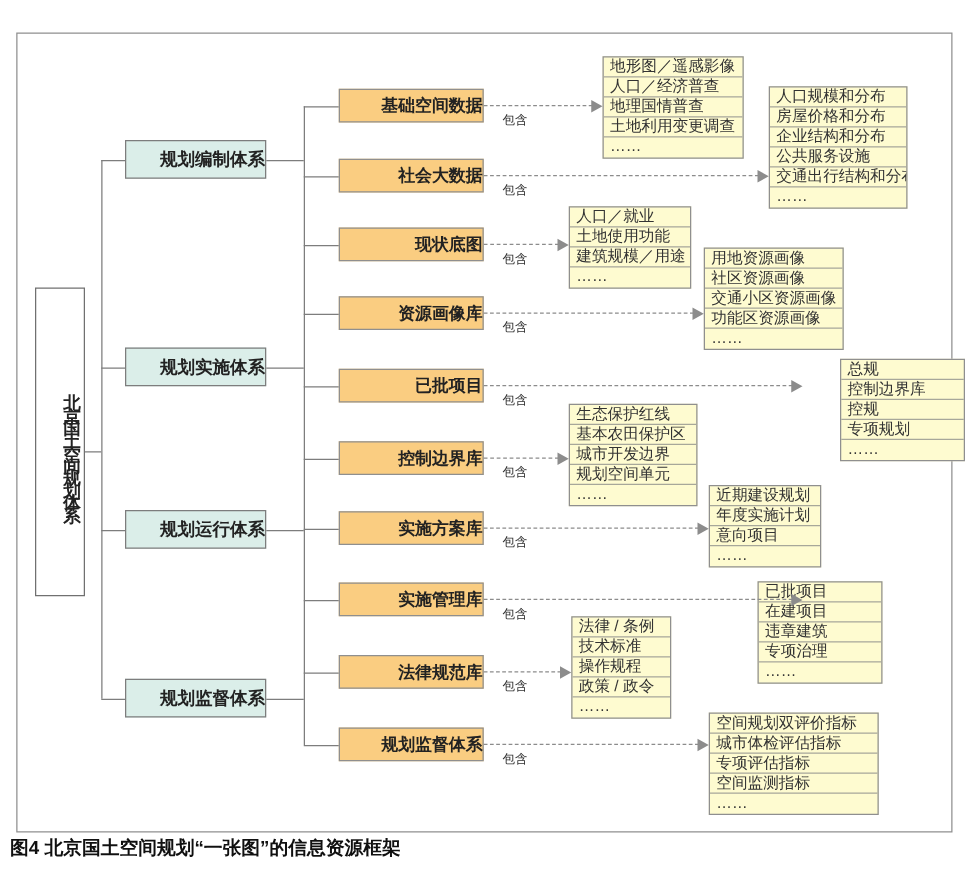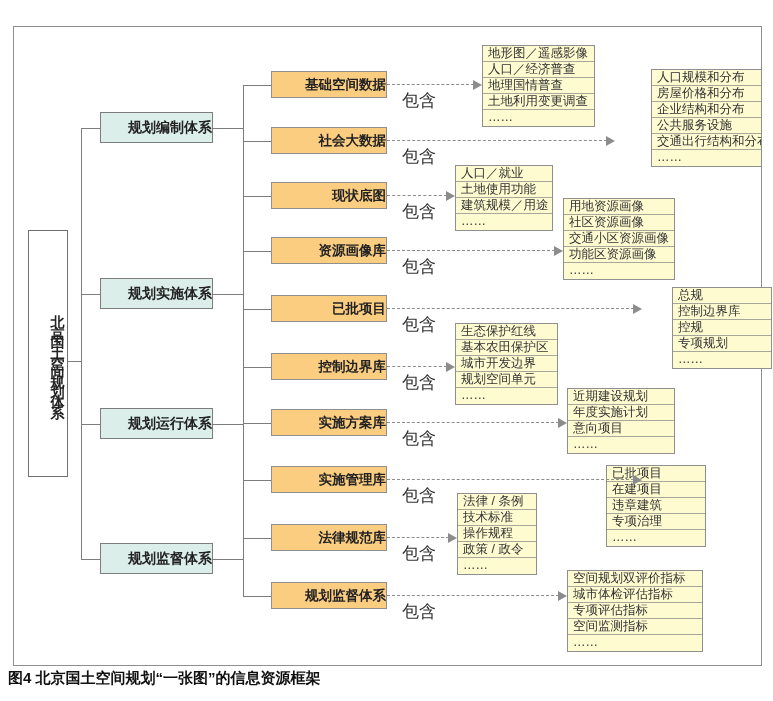--- a/index.html
+++ b/index.html
@@ -14,21 +14,21 @@
   .leaf{position:absolute;box-sizing:border-box;background:#fefbd0;border:1px solid #8f8f8f;}
   .leaf-row{box-sizing:border-box;height:16px;line-height:15px;padding-left:5px;font-size:12.5px;
             border-bottom:1px solid #a7a79a;color:#333;white-space:nowrap;overflow:hidden;}
   .leaf-row:last-child{border-bottom:none;}
   .hline{position:absolute;height:1px;background:#7d7d7d;}
   .vline{position:absolute;width:1px;background:#7d7d7d;}
   .arrow{position:absolute;height:0;}
   .arrow .dash{position:absolute;left:0;right:8px;top:-1px;border-top:1px dashed #8c8c8c;}
   .arrow .head{position:absolute;right:0;top:-5px;width:0;height:0;
                border-left:9px solid #8c8c8c;border-top:5px solid transparent;border-bottom:5px solid transparent;}
-  .contains{position:absolute;font-size:17px;color:#2f2f2f;}
+  .contains{position:absolute;font-size:10px;color:#2f2f2f;}
   .caption{position:absolute;left:8px;top:669px;font-size:15px;font-weight:bold;color:#101010;}
 </style>
 </head>
 <body>
 
 <div class="canvas">
   <div class="frame"></div>
 
   <div class="box root">
     <span>北京国土空间规划体系</span>
@@ -78,21 +78,21 @@
       <span>规划监督体系</span>
     </div>
 
   <div class="leaf" style="left:482px;top:45px;width:113px">
     <div class="leaf-row">地形图／遥感影像</div>
     <div class="leaf-row">人口／经济普查</div>
     <div class="leaf-row">地理国情普查</div>
     <div class="leaf-row">土地利用变更调查</div>
     <div class="leaf-row">……</div>
   </div>
-  <div class="leaf" style="left:651px;top:69px;width:111px">
+  <div class="leaf" style="left:615px;top:69px;width:111px">
     <div class="leaf-row">人口规模和分布</div>
     <div class="leaf-row">房屋价格和分布</div>
     <div class="leaf-row">企业结构和分布</div>
     <div class="leaf-row">公共服务设施</div>
     <div class="leaf-row">交通出行结构和分布</div>
     <div class="leaf-row">……</div>
   </div>
   <div class="leaf" style="left:455px;top:165px;width:98px">
     <div class="leaf-row">人口／就业</div>
     <div class="leaf-row">土地使用功能</div>
@@ -113,21 +113,21 @@
     <div class="leaf-row">专项规划</div>
     <div class="leaf-row">……</div>
   </div>
   <div class="leaf" style="left:455px;top:323px;width:103px">
     <div class="leaf-row">生态保护红线</div>
     <div class="leaf-row">基本农田保护区</div>
     <div class="leaf-row">城市开发边界</div>
     <div class="leaf-row">规划空间单元</div>
     <div class="leaf-row">……</div>
   </div>
-  <div class="leaf" style="left:567px;top:388px;width:108px">
+  <div class="leaf" style="left:567px;top:388px;width:90px">
     <div class="leaf-row">近期建设规划</div>
     <div class="leaf-row">年度实施计划</div>
     <div class="leaf-row">意向项目</div>
     <div class="leaf-row">……</div>
   </div>
   <div class="leaf" style="left:606px;top:465px;width:100px">
     <div class="leaf-row">已批项目</div>
     <div class="leaf-row">在建项目</div>
     <div class="leaf-row">违章建筑</div>
     <div class="leaf-row">专项治理</div>

